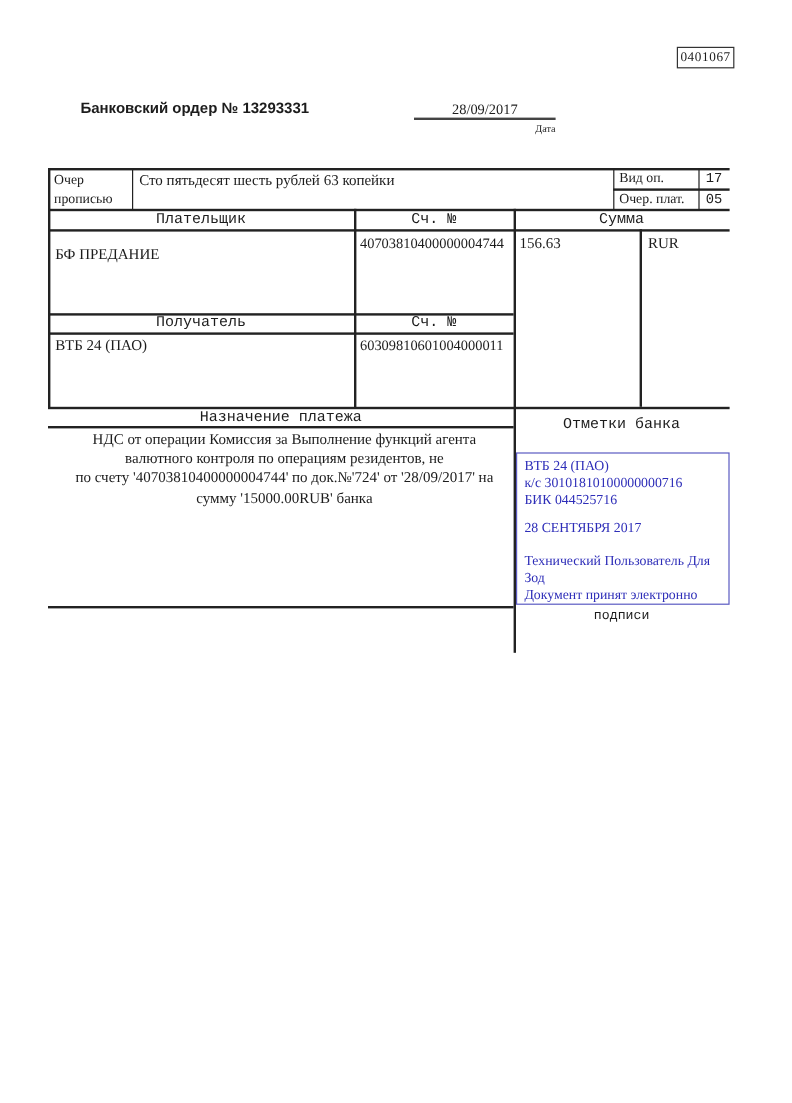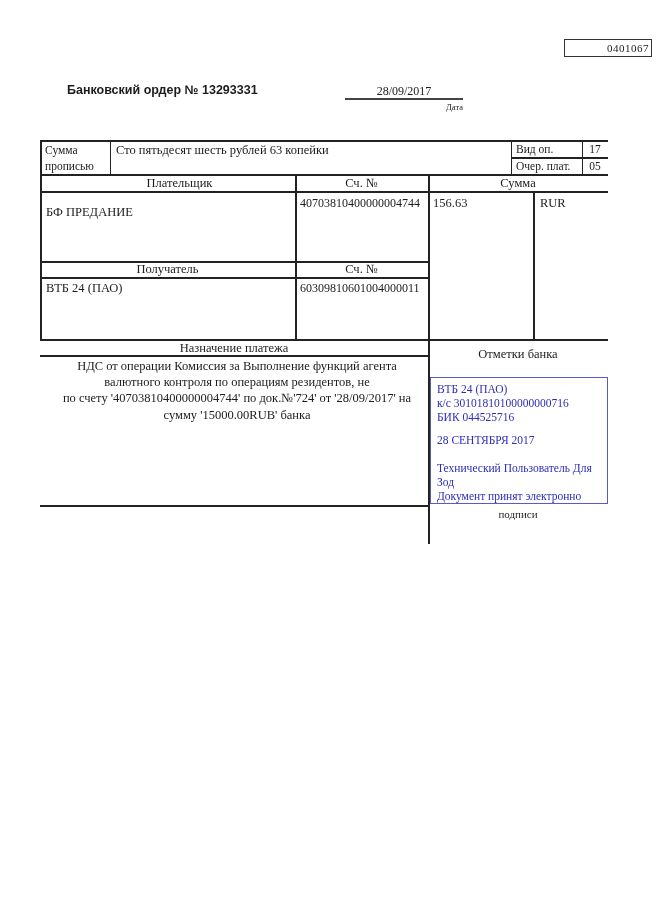--- a/index.html
+++ b/index.html
@@ -5,26 +5,25 @@
   html,body { margin:0; padding:0; background:#fff; }
   .page {
     position:relative; width:660px; height:919px; background:#ffffff;
     font-family:"Liberation Serif", serif; color:#1c1c1c; overflow:hidden;
   }
   .abs { position:absolute; }
   .hline { position:absolute; background:#222; }
   .vline { position:absolute; background:#222; }
   .t12 { font-size:12.5px; line-height:15px; white-space:nowrap; }
   .t11 { font-size:11.5px; line-height:15px; white-space:nowrap; }
-  .ctr { text-align:center; }
+  .ctr { text-align:center;font-family:Liberation Mono, monospace; }
   .form-code {
     position:absolute; left:564px; top:39px; width:46px; height:16px;
     border:1px solid #333; font-size:11px; line-height:16px; text-align:center;
     letter-spacing:0.5px;
-    padding-left:40px;
   }
   .doc-title {
     position:absolute; left:55px; top:83px;
     font-family:"Liberation Sans", sans-serif; font-weight:bold;
     font-size:12.5px; white-space:nowrap;margin-left:12px;
   }
   .date-value { position:absolute; left:345px; top:84px; width:118px; text-align:center; font-size:12px; }
   .date-line  { position:absolute; left:345px; top:98px; width:118px; height:1.5px; background:#444; }
   .date-caption { position:absolute; left:345px; top:102px; width:118px; text-align:right; font-size:8.5px; color:#222; }
   .sum-words-label { position:absolute; left:45px; top:142px; width:62px; font-size:11.5px; line-height:16px; }
@@ -59,28 +58,28 @@
   <div class="hline" style="left:40px;top:505px;width:388px;height:2px"></div>
 
   <div class="vline" style="left:40px;top:140px;width:1.5px;height:200px"></div>
   <div class="vline" style="left:110px;top:140px;width:1px;height:35px"></div>
   <div class="vline" style="left:511px;top:140px;width:1px;height:35px"></div>
   <div class="vline" style="left:582px;top:140px;width:1px;height:35px"></div>
   <div class="vline" style="left:295px;top:174px;width:1.5px;height:166px"></div>
   <div class="vline" style="left:428px;top:174px;width:1.5px;height:370px"></div>
   <div class="vline" style="left:533px;top:191px;width:1.5px;height:148px"></div>
 
-  <div class="sum-words-label">Сумма прописью</div>
+  <div class="sum-words-label">Очер прописью</div>
   <div class="abs t12" style="left:116px;top:143px">Сто пятьдесят шесть рублей 63 копейки</div>
   <div class="abs t11" style="left:516px;top:142px">Вид оп.</div>
   <div class="abs t11 ctr" style="left:582px;top:142px;width:26px">17</div>
   <div class="abs t11" style="left:516px;top:159px">Очер. плат.</div>
   <div class="abs t11 ctr" style="left:582px;top:159px;width:26px">05</div>
 
-  <div class="abs t12 ctr" style="left:52px;top:176px;width:255px">Плательщик</div>
+  <div class="abs t12 ctr" style="left:40px;top:176px;width:255px">Плательщик</div>
   <div class="abs t12 ctr" style="left:295px;top:176px;width:133px">Сч. №</div>
   <div class="abs t12 ctr" style="left:428px;top:176px;width:180px">Сумма</div>
 
   <div class="abs t12" style="left:46px;top:205px">БФ ПРЕДАНИЕ</div>
   <div class="abs" style="left:300px;top:196px;font-size:12px;white-space:nowrap">40703810400000004744</div>
   <div class="abs t12" style="left:433px;top:196px">156.63</div>
   <div class="abs t12" style="left:540px;top:196px">RUR</div>
 
   <div class="abs t12 ctr" style="left:40px;top:262px;width:255px">Получатель</div>
   <div class="abs t12 ctr" style="left:295px;top:262px;width:133px">Сч. №</div>

